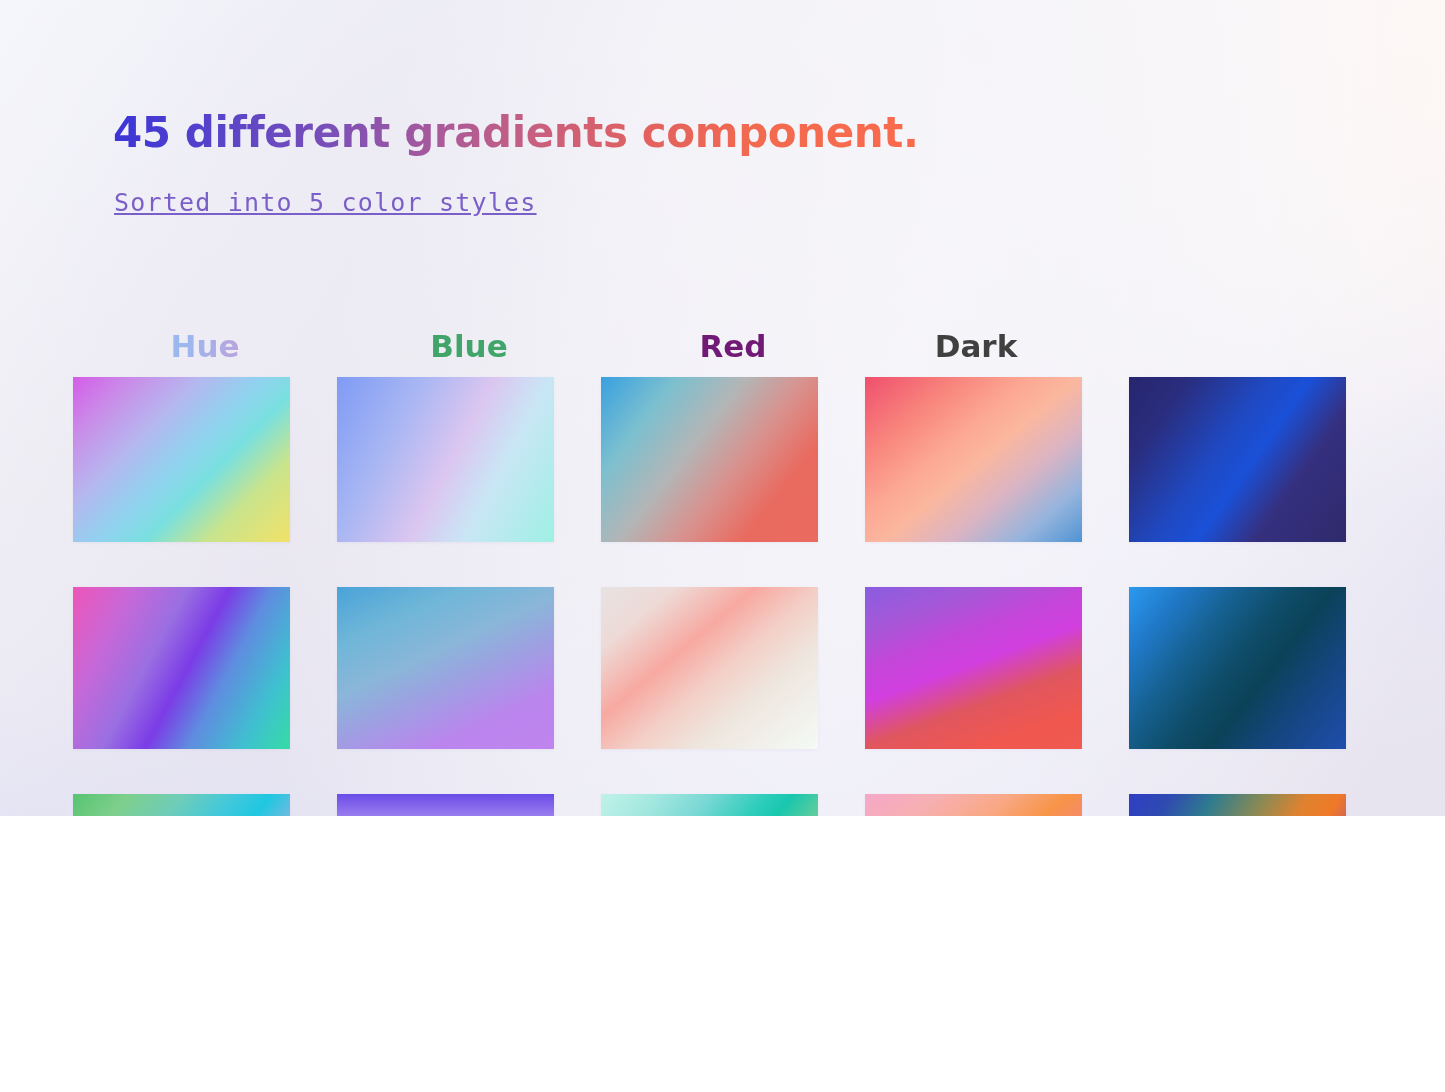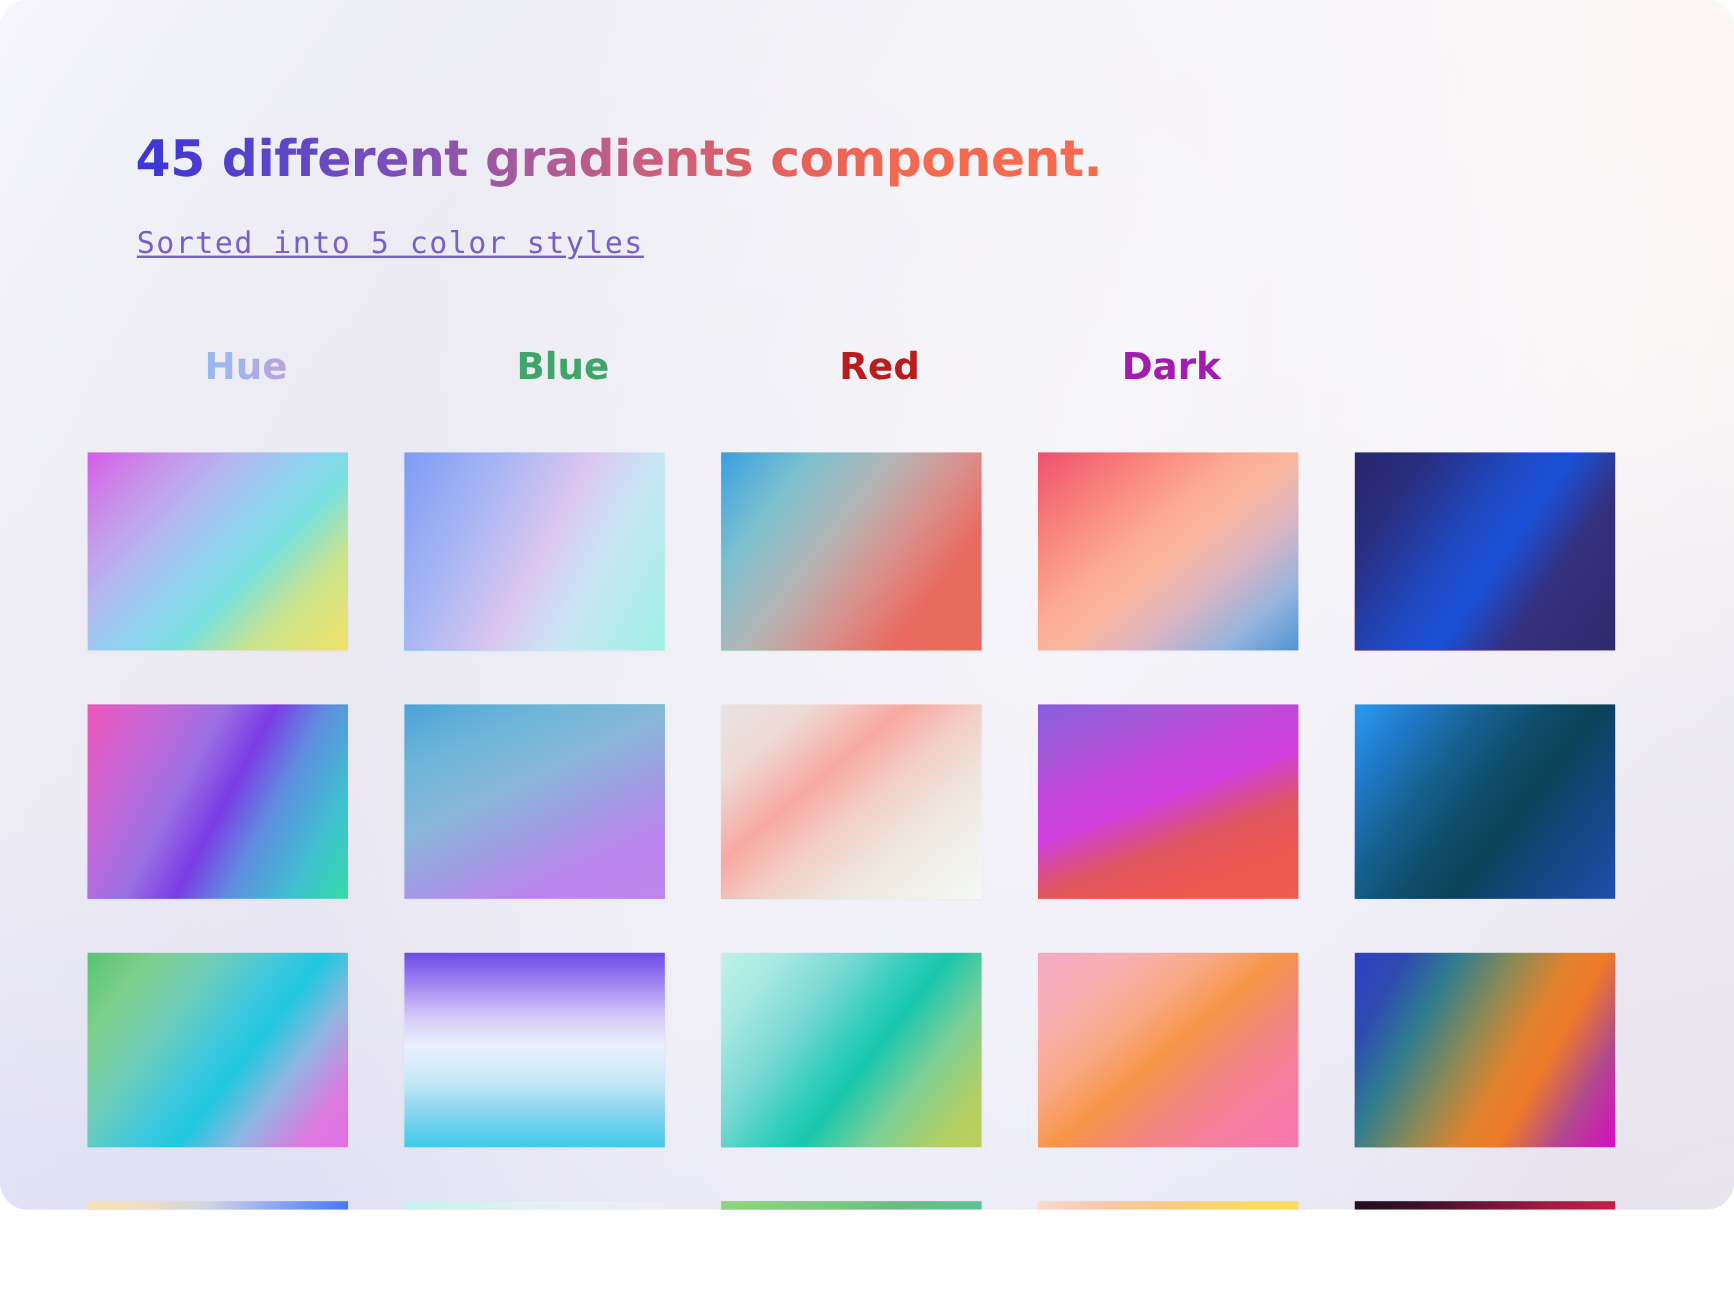--- a/index.html
+++ b/index.html
@@ -3,24 +3,23 @@
 <meta charset="utf-8">
 <style>
   * { margin:0; padding:0; box-sizing:border-box; }
   html, body {
     width:1445px; height:1092px;
     overflow:hidden;
     font-family:"DejaVu Sans Mono", monospace;
   }
   #stage {
     position:relative;
-    width:1445px; height:1008px;
+    width:1445px; height:816px;
     background:#f3f2f8;
     overflow:hidden;
-    border-radius:23px;
   }
   
   .bg-base {
     position:absolute; inset:0;
     background:
       linear-gradient(165deg,
         #f7f8fd 0%,
         #f6f6fb 22%,
         #f5f3f7 42%,
         #eeecf6 62%,
@@ -101,31 +100,32 @@
     width:1278px;
     display:flex;
   }
   .col-head {
     flex:0 0 264px;
     font-family:"DejaVu Sans", sans-serif;
     font-size:31px;
     font-weight:600;
     text-align:center;
     white-space:nowrap;
+    margin-top:40px;
   }
   .col-head:last-child { flex:0 0 222px; }
   .col-head.c-hue {
     background-image:linear-gradient(95deg,#74c6f0 0%,#9fb6ee 45%,#f07ab8 100%);
     -webkit-background-clip:text; background-clip:text;
     color:transparent; -webkit-text-fill-color:transparent;
   }
   .col-head.c-blue  { color:#3b96d9; }
   .col-head.c-green { color:#41a56a; }
-  .col-head.c-red   { color:#b91c1c; }
-  .col-head.c-dark  { color:#a21caf; }
+  .col-head.c-red   { color:#701a75; }
+  .col-head.c-dark  { color:#404040; }
 
   
   .grid {
     position:absolute;
     left:73px; top:377px;
     width:1278px;
     display:grid;
     grid-template-columns:repeat(5, 217px);
     column-gap:47px;
     row-gap:45px;

